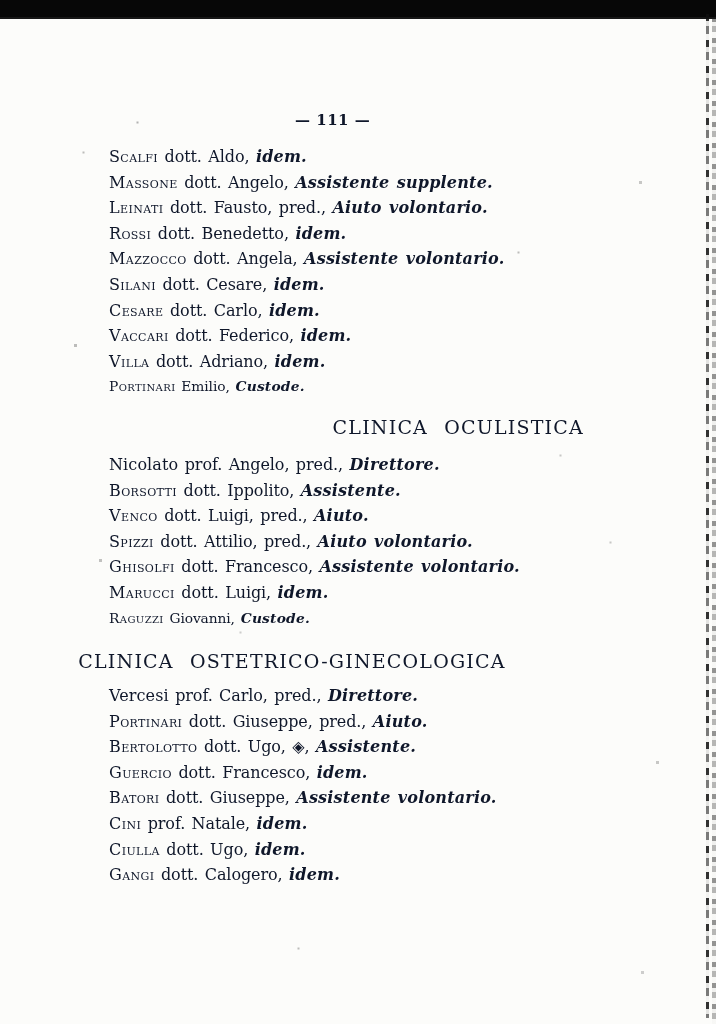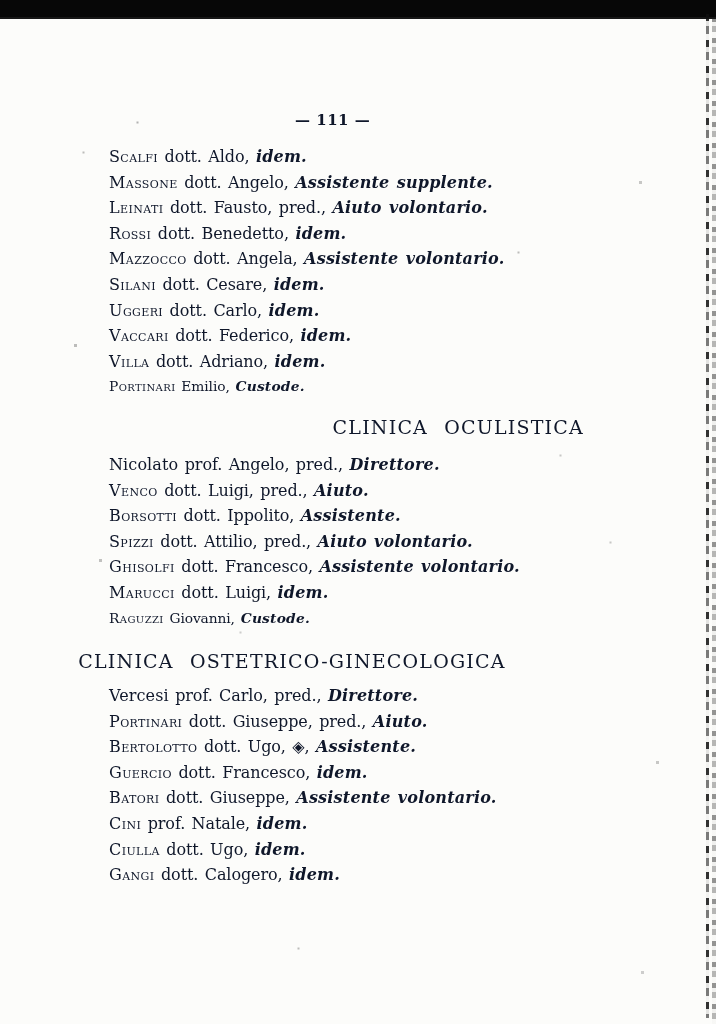--- a/index.html
+++ b/index.html
@@ -84,32 +84,32 @@
 
   <div class="pagenum">— 111 —</div>
 
   <div class="entries s1">
     <div class="entry"><span class="nm">Scalfi</span><span> dott. Aldo, </span><span class="role">idem.</span></div>
     <div class="entry"><span class="nm">Massone</span><span> dott. Angelo, </span><span class="role">Assistente supplente.</span></div>
     <div class="entry"><span class="nm">Leinati</span><span> dott. Fausto, pred., </span><span class="role">Aiuto volontario.</span></div>
     <div class="entry"><span class="nm">Rossi</span><span> dott. Benedetto, </span><span class="role">idem.</span></div>
     <div class="entry"><span class="nm">Mazzocco</span><span> dott. Angela, </span><span class="role">Assistente volontario.</span></div>
     <div class="entry"><span class="nm">Silani</span><span> dott. Cesare, </span><span class="role">idem.</span></div>
-    <div class="entry"><span class="nm">Uggeri</span><span> dott. Carlo, </span><span class="role">idem.</span></div>
+    <div class="entry"><span class="nm">Cesare</span><span> dott. Carlo, </span><span class="role">idem.</span></div>
     <div class="entry"><span class="nm">Vaccari</span><span> dott. Federico, </span><span class="role">idem.</span></div>
     <div class="entry"><span class="nm">Villa</span><span> dott. Adriano, </span><span class="role">idem.</span></div>
     <div class="entry small"><span class="nm">Portinari</span><span> Emilio, </span><span class="role">Custode.</span></div>
   </div>
 
   <div class="header h1">CLINICA OCULISTICA</div>
 
   <div class="entries s2">
     <div class="entry"><span class="nm bold">Nicolato</span><span> prof. Angelo, pred., </span><span class="role">Direttore.</span></div>
+    <div class="entry"><span class="nm">Borsotti</span><span> dott. Ippolito, </span><span class="role">Assistente.</span></div>
     <div class="entry"><span class="nm">Venco</span><span> dott. Luigi, pred., </span><span class="role">Aiuto.</span></div>
-    <div class="entry"><span class="nm">Borsotti</span><span> dott. Ippolito, </span><span class="role">Assistente.</span></div>
     <div class="entry"><span class="nm">Spizzi</span><span> dott. Attilio, pred., </span><span class="role">Aiuto volontario.</span></div>
     <div class="entry"><span class="nm">Ghisolfi</span><span> dott. Francesco, </span><span class="role">Assistente volontario.</span></div>
     <div class="entry"><span class="nm">Marucci</span><span> dott. Luigi, </span><span class="role">idem.</span></div>
     <div class="entry small"><span class="nm">Raguzzi</span><span> Giovanni, </span><span class="role">Custode.</span></div>
   </div>
 
   <div class="header h2">CLINICA OSTETRICO-GINECOLOGICA</div>
 
   <div class="entries s3">
     <div class="entry"><span class="nm bold">Vercesi</span><span> prof. Carlo, pred., </span><span class="role">Direttore.</span></div>

